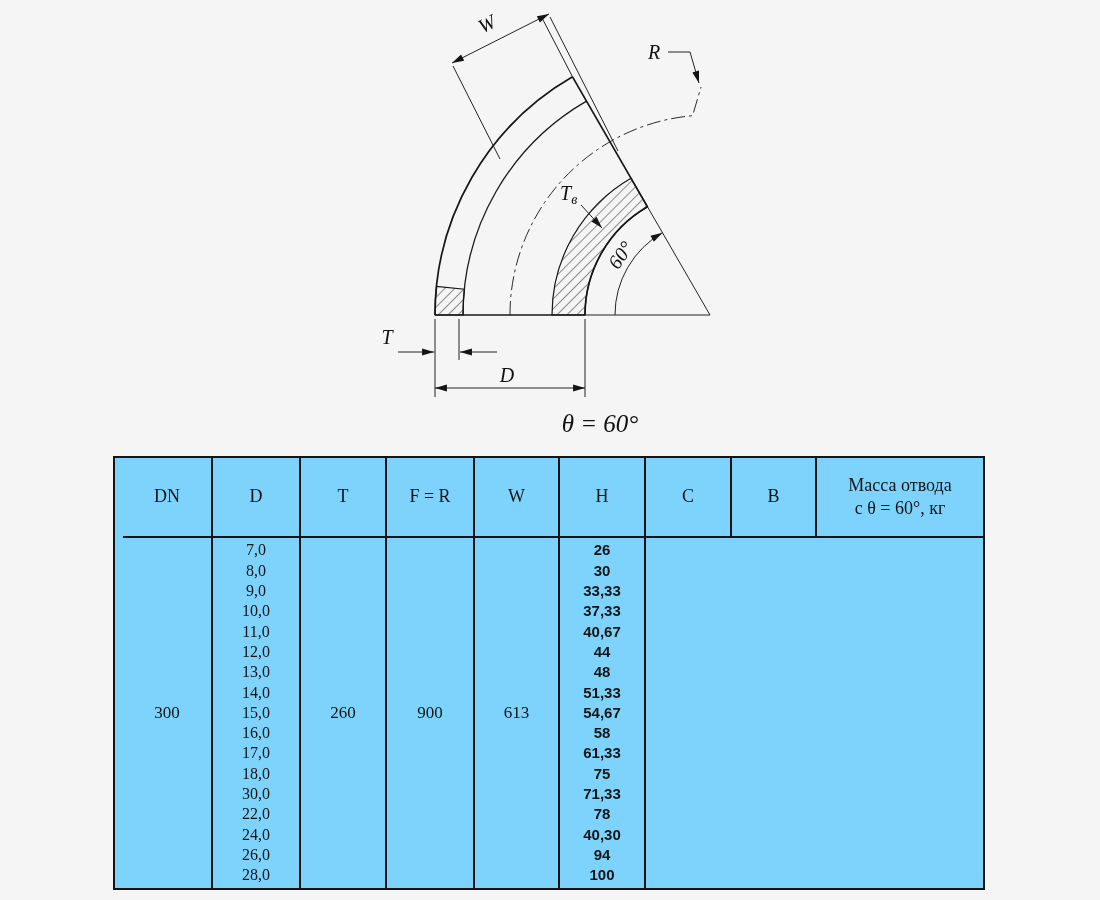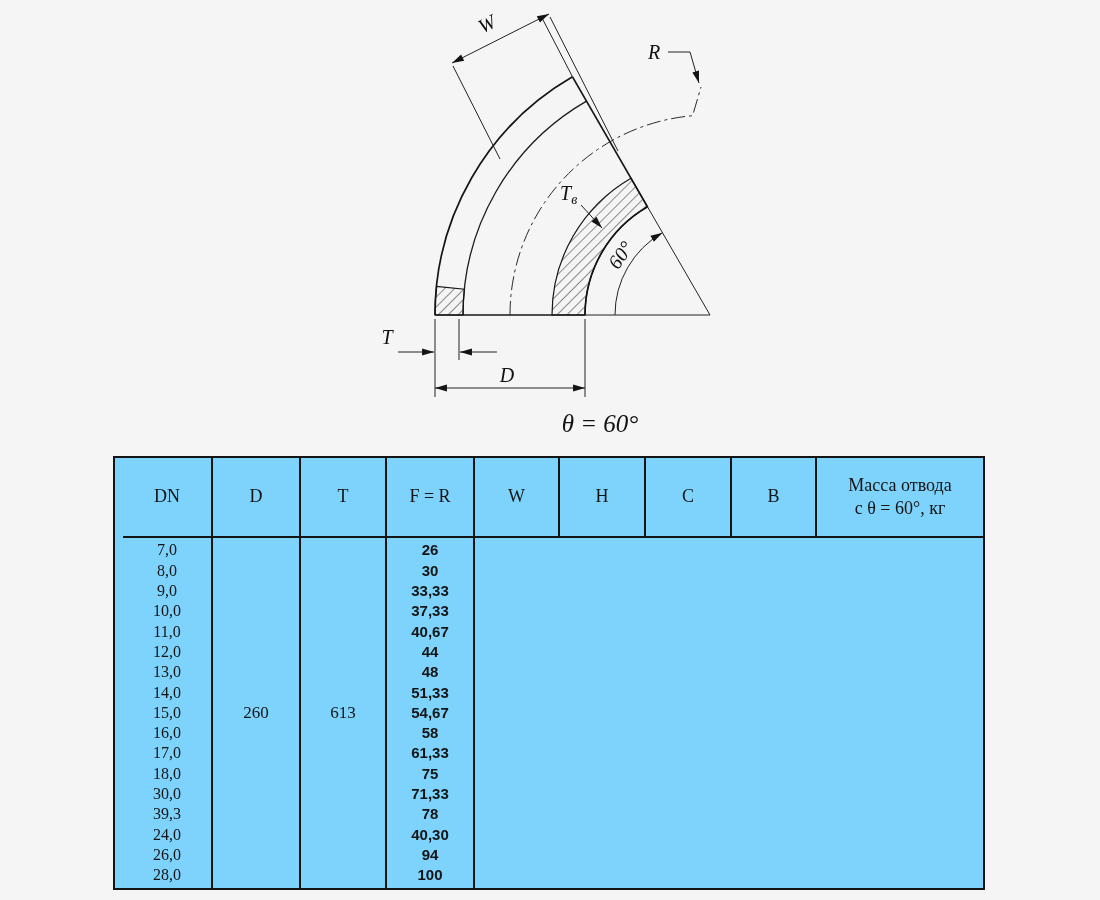--- a/index.html
+++ b/index.html
@@ -110,40 +110,42 @@
     <div class="cell th">D</div>
     <div class="cell th">T</div>
     <div class="cell th">F = R</div>
     <div class="cell th">W</div>
     <div class="cell th">H</div>
     <div class="cell th">C</div>
     <div class="cell th">B</div>
     <div class="cell th">Масса отвода
 с θ = 60°, кг</div>
 
+    <div class="cell td">300</div>
     <div class="cell td list t-col">
         <div>7,0</div>
         <div>8,0</div>
         <div>9,0</div>
         <div>10,0</div>
         <div>11,0</div>
         <div>12,0</div>
         <div>13,0</div>
         <div>14,0</div>
         <div>15,0</div>
         <div>16,0</div>
         <div>17,0</div>
         <div>18,0</div>
         <div>30,0</div>
-        <div>39,3</div>
+        <div>22,0</div>
         <div>24,0</div>
         <div>26,0</div>
         <div>28,0</div>
       </div>
     <div class="cell td">260</div>
+    <div class="cell td">900</div>
     <div class="cell td">613</div>
     <div class="cell td list mass-col">
         <div>26</div>
         <div>30</div>
         <div>33,33</div>
         <div>37,33</div>
         <div>40,67</div>
         <div>44</div>
         <div>48</div>
         <div>51,33</div>

